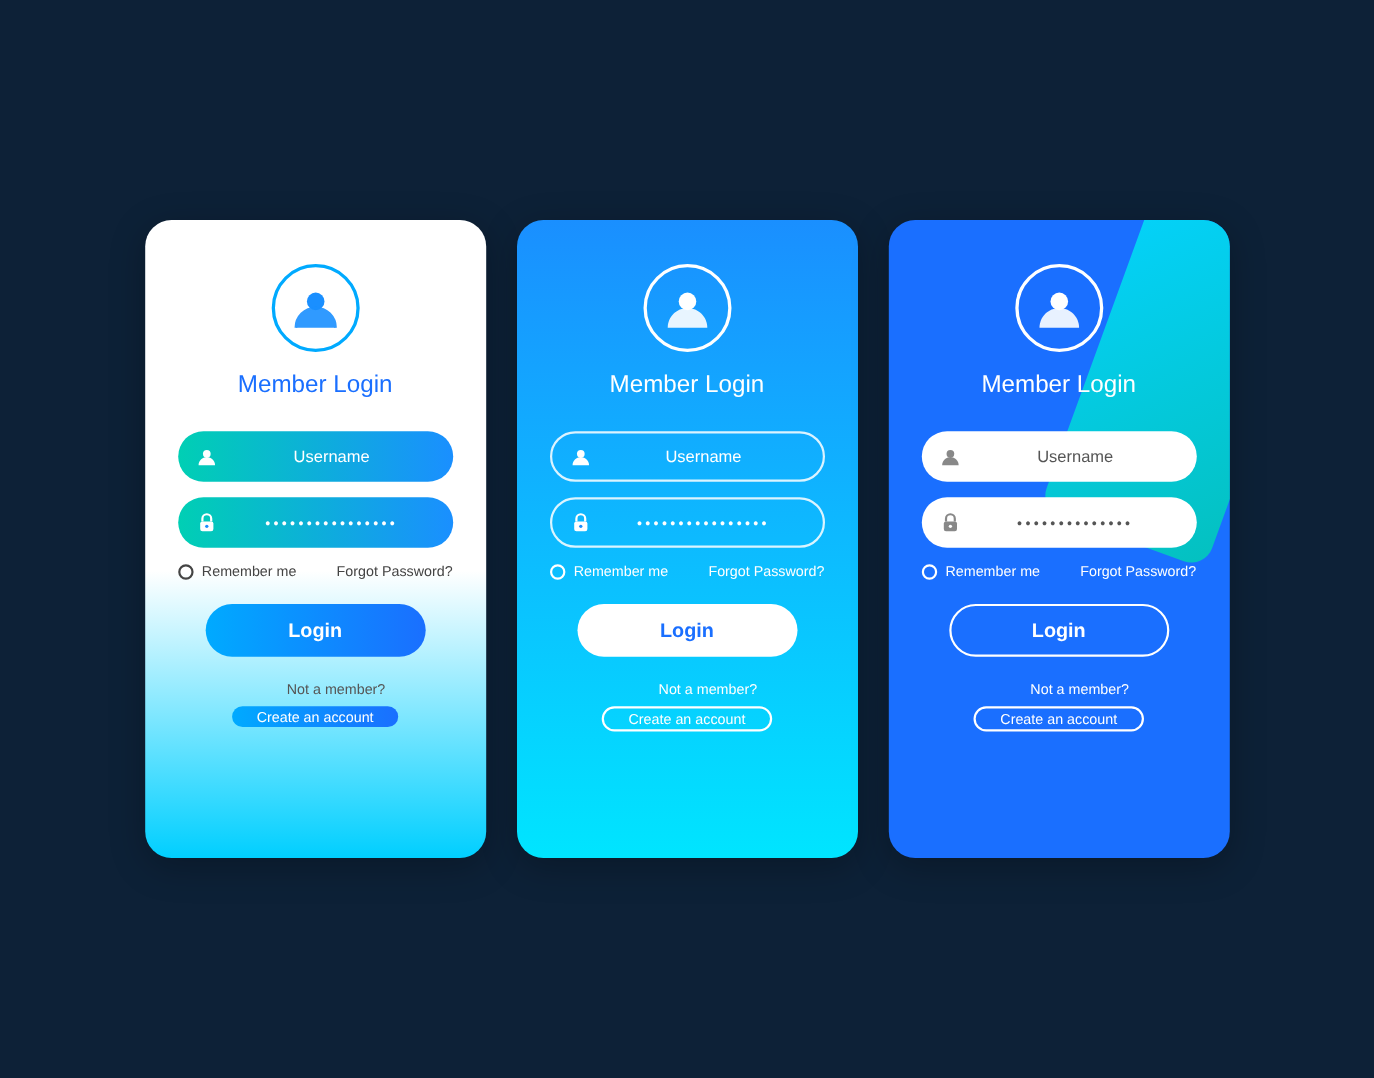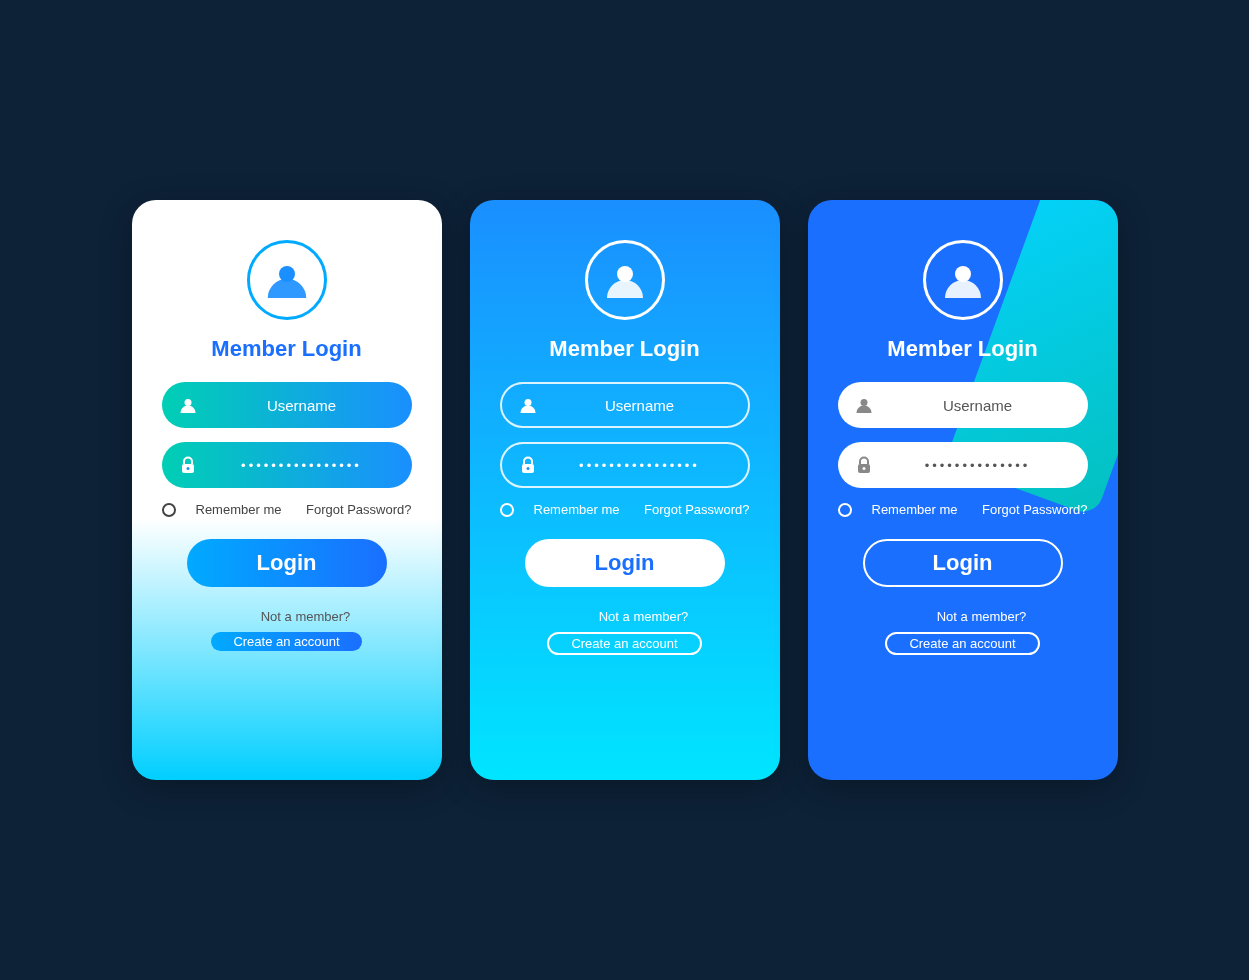--- a/index.html
+++ b/index.html
@@ -85,22 +85,22 @@
     }
 
     .avatar-svg {
       width: 44px;
       height: 44px;
     }
 
     
     .card-title {
       font-size: 22px;
-      font-weight: 700;
-      margin-bottom: 20px;
+      font-weight: 400;
+      margin-bottom: 30px;
       position: relative;
       z-index: 1;
     }
 
     .card-1 .card-title {
       color: #1a6fff;
     }
 
     .card-2 .card-title,
     .card-3 .card-title {
@@ -170,21 +170,21 @@
       justify-content: space-between;
       margin-bottom: 22px;
       font-size: 13px;
       position: relative;
       z-index: 1;
     }
 
     .remember-left {
       display: flex;
       align-items: flex-end;
-      gap: 20px;
+      gap: 8px;
     }
 
     .radio-circle {
       width: 14px;
       height: 14px;
       border-radius: 50%;
       border: 2px solid currentColor;
       display: inline-block;
       flex-shrink: 0;
     }
@@ -192,21 +192,21 @@
     .card-1 .remember-row { color: #444; }
     .card-2 .remember-row { color: #fff; }
     .card-3 .remember-row { color: #fff; }
 
     
     .login-btn {
       width: 80%;
       height: 48px;
       border-radius: 30px;
       border: none;
-      font-size: 22px;
+      font-size: 18px;
       font-weight: 700;
       cursor: pointer;
       margin-bottom: 22px;
       position: relative;
       z-index: 1;
       display: flex;
       align-items: center;
       justify-content: center;
     }
 

